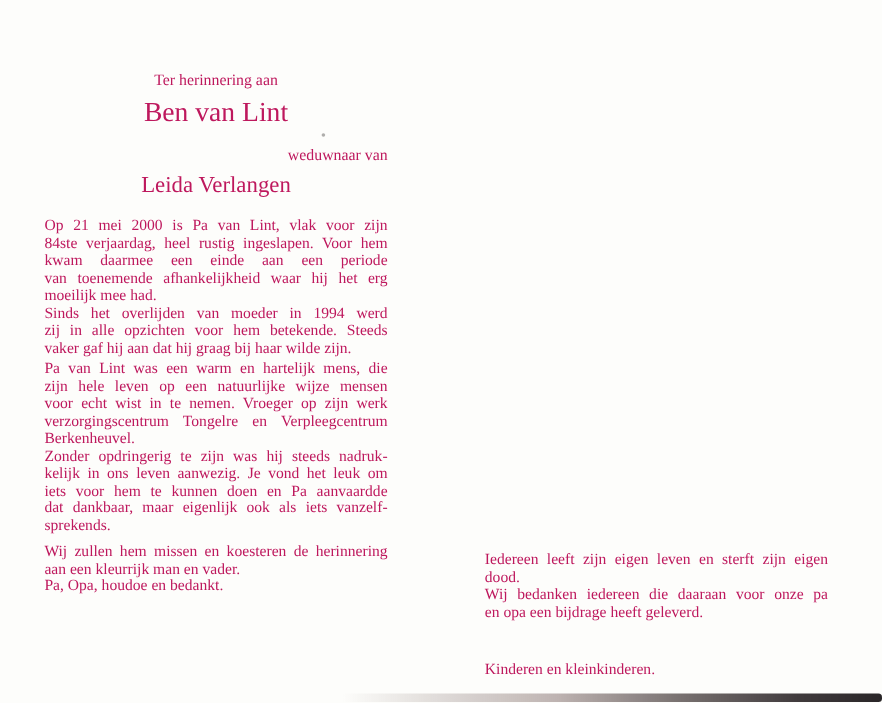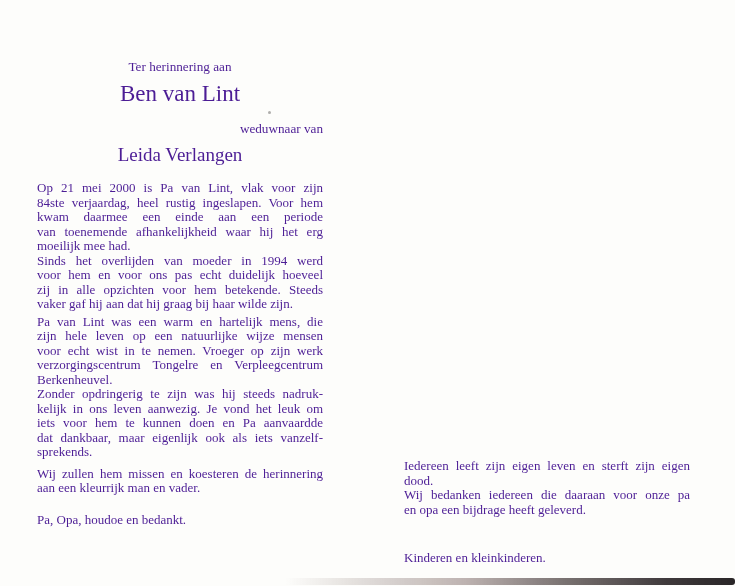--- a/index.html
+++ b/index.html
@@ -3,40 +3,40 @@
 <meta charset="utf-8">
 <title>Memorial card</title>
 <style>
   html, body { margin: 0; padding: 0; background: #ffffff; }
   .card {
     position: relative;
     width: 735px;
     height: 586px;
     background: #fdfdfb;
     font-family: "Liberation Serif", serif;
-    color: #4c1d95;
+    color: #be185d;
     overflow: hidden;
   }
   
   .header { position: absolute; left: 37px; top: 0; width: 286px; text-align: center; }
   .header > div, .header > h1, .header > h2 {
     position: absolute; left: 0; width: 100%; margin: 0; font-weight: normal; line-height: 1;
   }
   .dedication { top: 60px;  font-size: 13.2px; }
   .name       { top: 82px;  font-size: 23px; }
   .relation   { top: 122px; font-size: 13.2px; text-align: right; }
   .spouse     { top: 145px; font-size: 19px; }
   
   .col { position: absolute; width: 286px; font-size: 13px; }
   .col-left  { left: 37px;  top: 181px; }
   .col-right { left: 404px; top: 459px; }
   .para { margin: 0; padding: 0; }
   .para.gap    { margin-top: 3px; }
   .para.gap-sm { margin-top: 7px; }
-  .para.gap-lg { margin-top: 17px; }
+  .para.gap-lg { margin-top: 0; }
   .para.gap-xl { margin-top: 34px; }
   .tline {
     line-height: 14.5px;
     text-align: justify;
     text-align-last: justify;
     hyphens: none;
   }
   .tline.last { text-align-last: left; }
   
   .scan-shadow {
@@ -73,21 +73,20 @@
   <section class="col col-left">
     <div class="para">
         <div class="tline">Op 21 mei 2000 is Pa van Lint, vlak voor zijn</div>
         <div class="tline">84ste verjaardag, heel rustig ingeslapen. Voor hem</div>
         <div class="tline">kwam daarmee een einde aan een periode</div>
         <div class="tline">van toenemende afhankelijkheid waar hij het erg</div>
         <div class="tline last">moeilijk mee had.</div>
       </div>
     <div class="para">
         <div class="tline">Sinds het overlijden van moeder in 1994 werd</div>
-        <div class="tline">voor hem en voor ons pas echt duidelijk hoeveel</div>
         <div class="tline">zij in alle opzichten voor hem betekende. Steeds</div>
         <div class="tline last">vaker gaf hij aan dat hij graag bij haar wilde zijn.</div>
       </div>
     <div class="para gap">
         <div class="tline">Pa van Lint was een warm en hartelijk mens, die</div>
         <div class="tline">zijn hele leven op een natuurlijke wijze mensen</div>
         <div class="tline">voor echt wist in te nemen. Vroeger op zijn werk</div>
         <div class="tline">verzorgingscentrum Tongelre en Verpleegcentrum</div>
         <div class="tline last">Berkenheuvel.</div>
       </div>

